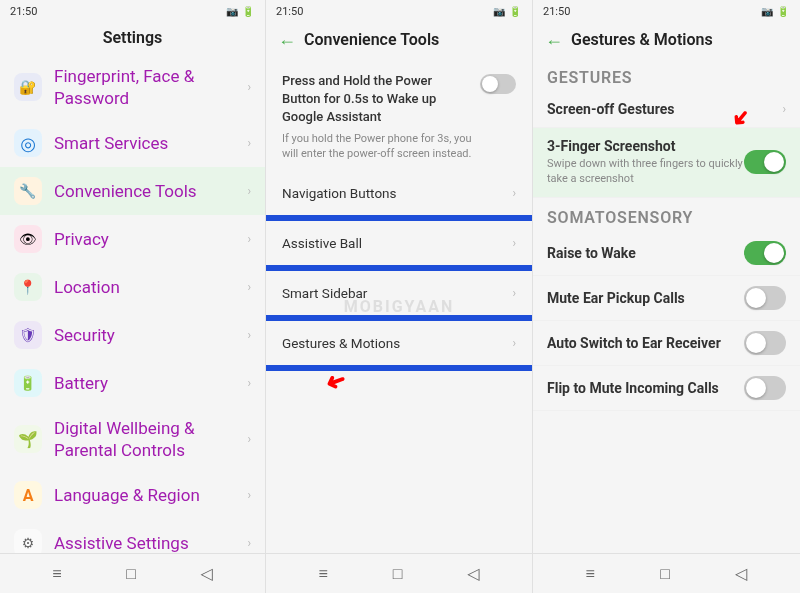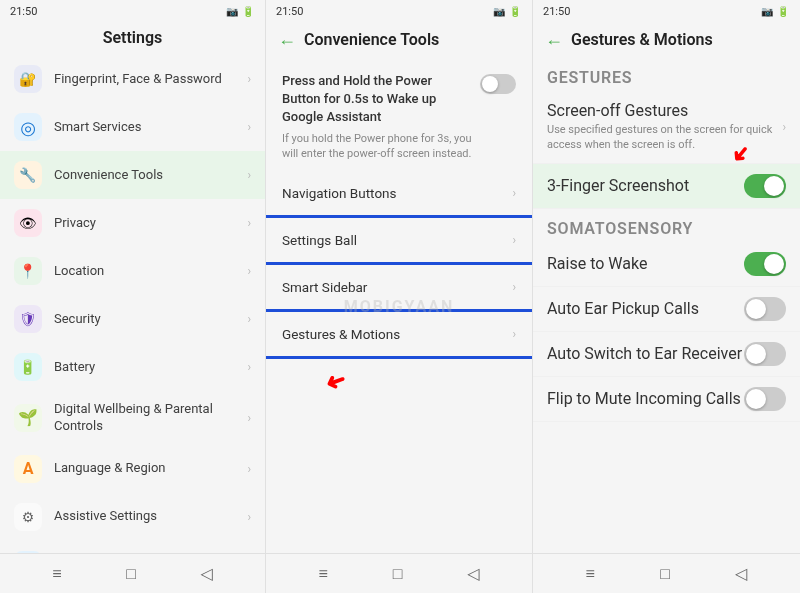--- a/index.html
+++ b/index.html
@@ -93,22 +93,22 @@
       display: flex;
       align-items: center;
       justify-content: center;
       margin-right: 12px;
       flex-shrink: 0;
       font-size: 14px;
     }
 
     .settings-item-text {
       flex: 1;
-      font-size: 13px;
-      color: #404040;
+      font-size: 17px;
+      color: #a21caf;
       line-height: 1.3;
     }
 
     .chevron {
       color: #bbb;
       font-size: 12px;
     }
 
     
     .bottom-nav {
@@ -134,21 +134,21 @@
       display: flex;
       flex-direction: column;
       position: relative;
     }
 
     .menu-item {
       display: flex;
       align-items: center;
       padding: 14px 16px;
       cursor: pointer;
-      border-bottom: 3px solid #1d4ed8;
+      border-bottom: 6px solid #1d4ed8;
     }
     .menu-item-text {
       flex: 1;
       font-size: 13.5px;
       color: #333;
     }
 
     
     .power-desc {
       padding: 14px 16px 10px;
@@ -212,23 +212,23 @@
       padding: 10px 14px;
       border-bottom: 1px solid #f0f0f0;
       cursor: pointer;
     }
     .gesture-item-row {
       display: flex;
       align-items: center;
       justify-content: space-between;
     }
     .gesture-item-title {
-      font-size: 16px;
+      font-size: 14px;
       color: #333;
-      font-weight: 400;
+      font-weight: 700;
     }
     .gesture-item-sub {
       font-size: 11px;
       color: #888;
       margin-top: 2px;
       line-height: 1.4;
     }
     .chevron-right {
       color: #bbb;
       font-size: 12px;
@@ -392,21 +392,21 @@
         </div>
         <div class="toggle-small off"></div>
       </div>
     </div>
 
     <div class="menu-item">
       <span class="menu-item-text">Navigation Buttons</span>
       <span class="chevron">›</span>
     </div>
     <div class="menu-item">
-      <span class="menu-item-text">Settings Ball</span>
+      <span class="menu-item-text">Assistive Ball</span>
       <span class="chevron">›</span>
     </div>
     <div class="menu-item">
       <span class="menu-item-text">Smart Sidebar</span>
       <span class="chevron">›</span>
     </div>
 
     <div class="menu-item" style="position:relative;">
       <span class="menu-item-text">Gestures &amp; Motions</span>
       <span class="chevron">›</span>
@@ -438,30 +438,30 @@
   </div>
 
   <div class="panel-content" style="flex:1; overflow:hidden;">
 
     <div class="section-label">GESTURES</div>
 
     <div class="gesture-item">
       <div class="gesture-item-row">
         <div style="flex:1;">
           <div class="gesture-item-title">Screen-off Gestures</div>
-          <div class="gesture-item-sub">Use specified gestures on the screen for quick access when the screen is off.</div>
         </div>
         <span class="chevron-right">›</span>
       </div>
     </div>
 
     <div class="gesture-item" style="position:relative; background:#e8f5e9;">
       <div class="gesture-item-row">
         <div style="flex:1;">
           <div class="gesture-item-title">3-Finger Screenshot</div>
+          <div class="gesture-item-sub">Swipe down with three fingers to quickly take a screenshot</div>
         </div>
         <div class="toggle on"></div>
       </div>
 
       <div style="position:absolute; right:50px; top:-22px; color:red; font-size:22px; font-weight:900; transform:rotate(130deg); pointer-events:none;">➜</div>
     </div>
 
     <div class="section-label">SOMATOSENSORY</div>
 
     <div class="gesture-item">
@@ -469,21 +469,21 @@
         <div style="flex:1;">
           <div class="gesture-item-title">Raise to Wake</div>
         </div>
         <div class="toggle on"></div>
       </div>
     </div>
 
     <div class="gesture-item">
       <div class="gesture-item-row">
         <div style="flex:1;">
-          <div class="gesture-item-title">Auto Ear Pickup Calls</div>
+          <div class="gesture-item-title">Mute Ear Pickup Calls</div>
         </div>
         <div class="toggle off"></div>
       </div>
     </div>
 
     <div class="gesture-item">
       <div class="gesture-item-row">
         <div style="flex:1;">
           <div class="gesture-item-title">Auto Switch to Ear Receiver</div>
         </div>

